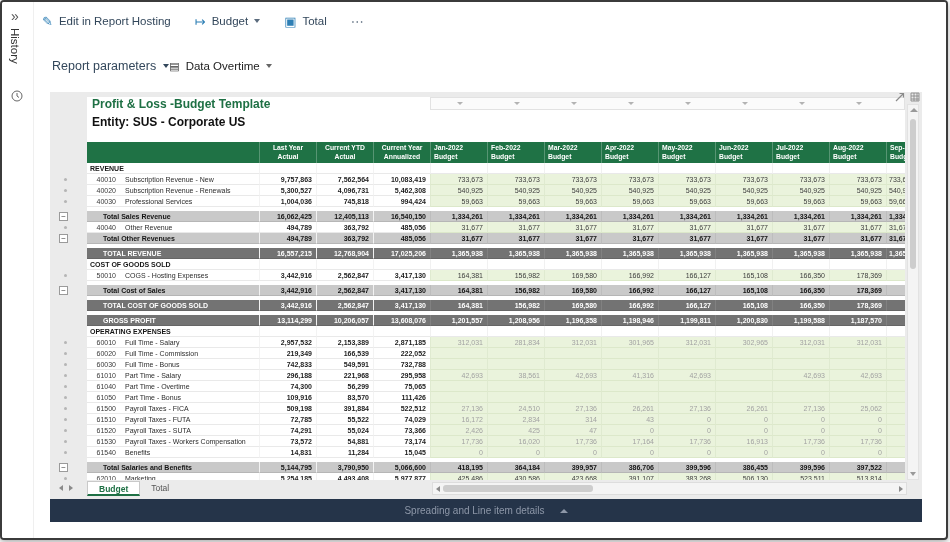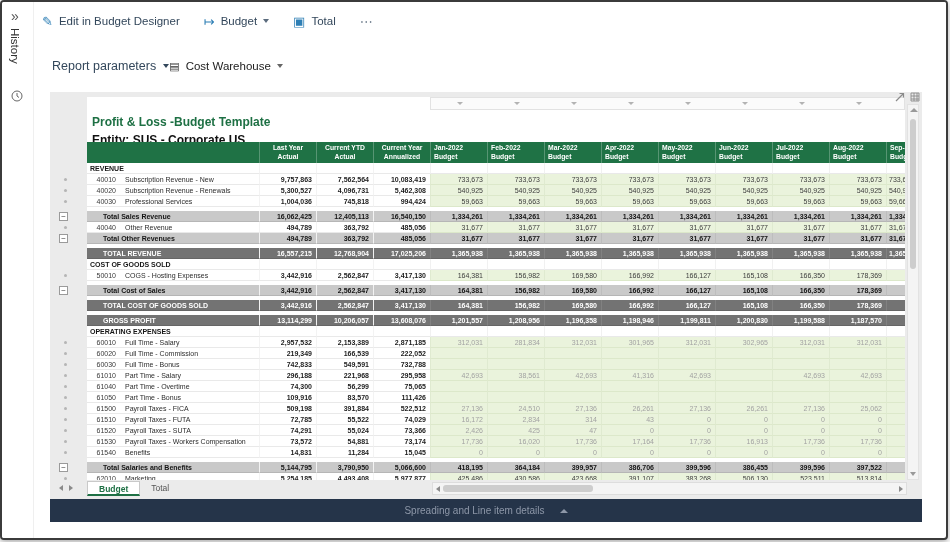--- a/index.html
+++ b/index.html
@@ -33,21 +33,21 @@
   
   .workspace{position:absolute;left:48px;top:90px;width:872px;height:430px;background:#ebebeb;}
   .corner-icons{position:absolute;right:2px;top:0;display:flex;gap:5px;z-index:5;}
   .corner-icons span{cursor:pointer;line-height:0;}
 
   .grid-wrap{position:absolute;left:7px;top:5px;width:848px;height:383px;overflow:hidden;}
   .rowA{display:flex;height:45px;}
   .gutA{width:30px;background:#ebebeb;flex-shrink:0;}
   .titleA{width:343px;background:#fff;flex-shrink:0;}
   .monthsA{width:475px;background:#fff;overflow:hidden;flex-shrink:0;}
-  .rtitle{font-size:12px;font-weight:bold;color:#1e7044;padding:18px 0 0 5px;white-space:nowrap;}
+  .rtitle{font-size:12px;font-weight:bold;color:#1e7044;padding:0 0 0 5px;white-space:nowrap;}
   .rentity{font-size:12px;font-weight:bold;color:#111;padding:4px 0 0 5px;}
   .filter-band{height:13px;background:#fbfbfb;border:1px solid #e2e2e2;display:flex;}
   .bandcell{width:57px;flex-shrink:0;display:flex;align-items:center;justify-content:center;cursor:pointer;}
   .band-tri{color:#b3b3b3;border-left-width:3px;border-right-width:3px;border-top-width:3.5px;}
 
   .c{display:flex;align-items:center;white-space:nowrap;overflow:hidden;flex-shrink:0;}
   .hdr{display:flex;height:21px;font-size:6.8px;}
   .gutc{width:30px;background:#ebebeb;}
   .hdesc{width:172px;background:#1f7245;}
   .hsum{width:57px;background:#1f7245;color:#fff;font-weight:bold;flex-direction:column;align-items:center;justify-content:center;line-height:1.3;border-left:1px solid rgba(255,255,255,.25);}
@@ -105,42 +105,42 @@
       <svg width="12" height="12" viewBox="0 0 12 12">
           <circle cx="6" cy="6" r="5" fill="none" stroke="#666" stroke-width="1"></circle>
           <path d="M6 3 V6 L8 7.5" fill="none" stroke="#666" stroke-width="1"></path>
         </svg>
     </div>
   </div>
 
   <div class="topbar">
     <div class="tb-item">
       <span class="tb-icon">✎</span>
-      <span>Edit in Budget Designer</span>
+      <span>Edit in Report Hosting</span>
     </div>
     <div class="tb-item">
       <span class="tb-icon">↦</span>
       <span>Budget</span>
       <span class="tri-down" style="color:#5a6b7d"></span>
     </div>
     <div class="tb-item">
       <span class="tb-icon">▣</span>
       <span>Total</span>
     </div>
     <div class="tb-item more">⋯</div>
   </div>
 
   <div class="parambar">
     <div class="rp">
       <span>Report parameters</span>
       <span class="tri-down"></span>
     </div>
     <div class="dw">
       <span class="dw-icon">▤</span>
-      <span>Cost Warehouse</span>
+      <span>Data Overtime</span>
       <span class="tri-down" style="color:#666"></span>
     </div>
   </div>
 
   <div class="workspace">
     <div class="corner-icons">
       <span>
         <svg width="10" height="10" viewBox="0 0 10 10">
             <path d="M1 9 L8 2 M4.5 1.5 H8.5 V5.5" fill="none" stroke="#8a8a8a" stroke-width="1.2"></path>
           </svg>

